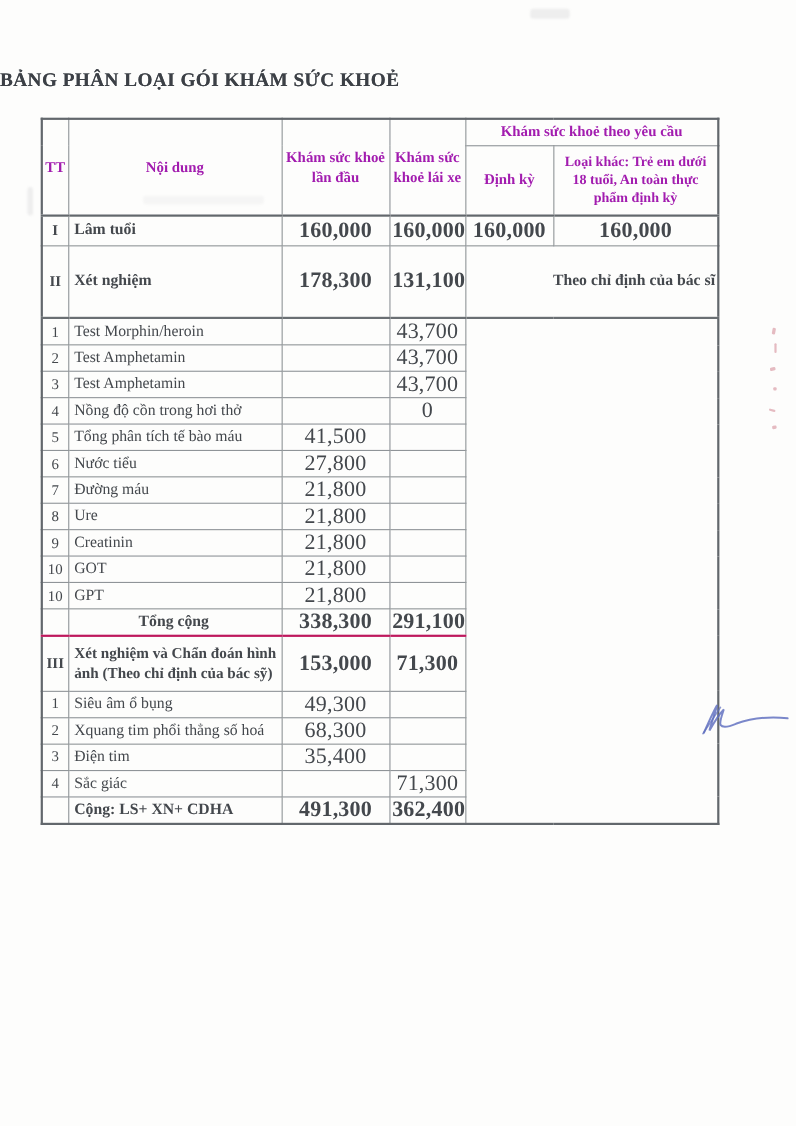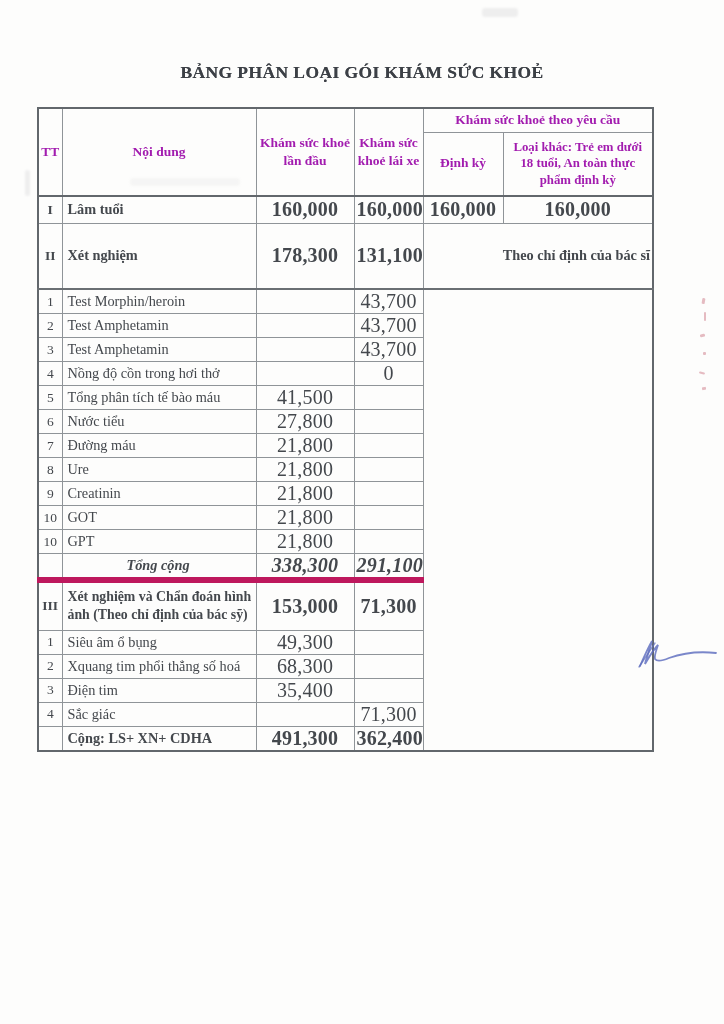--- a/index.html
+++ b/index.html
@@ -1,24 +1,23 @@
 <!DOCTYPE html>
 <html><head>
 <meta charset="utf-8">
 <style>
   html,body{margin:0;padding:0;background:#ffffff;}
   .page{
     position:relative;width:724px;height:1024px;background:#fdfdfc;
     overflow:hidden;font-family:"Liberation Serif", serif;color:#44484d;
   }
   .title{
-    position:absolute;top:62px;left:0;width:700px;margin:0;text-align:center;
+    position:absolute;top:62px;left:0;width:700px;margin:0;
     font-size:17.5px;font-weight:bold;letter-spacing:.4px;color:#3c4046;
     text-shadow:0 0 .5px #5a5e63;
-    padding-left:12px;
   }
   table.pricing{
     position:absolute;left:37px;top:107px;width:615px;
     border-collapse:collapse;table-layout:fixed;
     border:2px solid #62676c;
   }
   td,th{border:1px solid #8f9498;padding:0 2px;overflow:hidden;vertical-align:middle;}
   th{font-weight:bold;font-size:13.5px;line-height:1.25;color:#a21caf;}
   .small-th{font-size:12.8px;border-radius:20px;}
   .num{text-align:center;font-size:20px;letter-spacing:.2px;}
@@ -29,21 +28,21 @@
   .r-head1{height:24px;}
   .r-head2{height:64px;}
   .r-I{height:27px;}
   .r-II{height:66px;}
   .r-item{height:16.5px;}
   .r-sum{height:17px;}
   .r-III{height:50px;}
   .r-final{height:17px;}
   .r-I td{border-top:2px solid #62676c;}
   .r-II td{border-bottom:2px solid #6a6f73;}
-  .r-sum td{border-bottom:6px solid #be185d;font-style:italic;}
+  .r-sum td{border-bottom:2px solid #be185d;}
   .wrap2{white-space:normal;line-height:1.3;}
   .note-cell{text-align:right;font-size:14.3px;}
   .sig{position:absolute;left:628px;top:636px;}
   .speck{position:absolute;background:rgba(196,96,112,.42);border-radius:1px;}
   .smudge{position:absolute;background:rgba(170,172,175,.18);border-radius:3px;filter:blur(1px);}
 </style>
 </head>
 <body>
 
 <div class="page">

